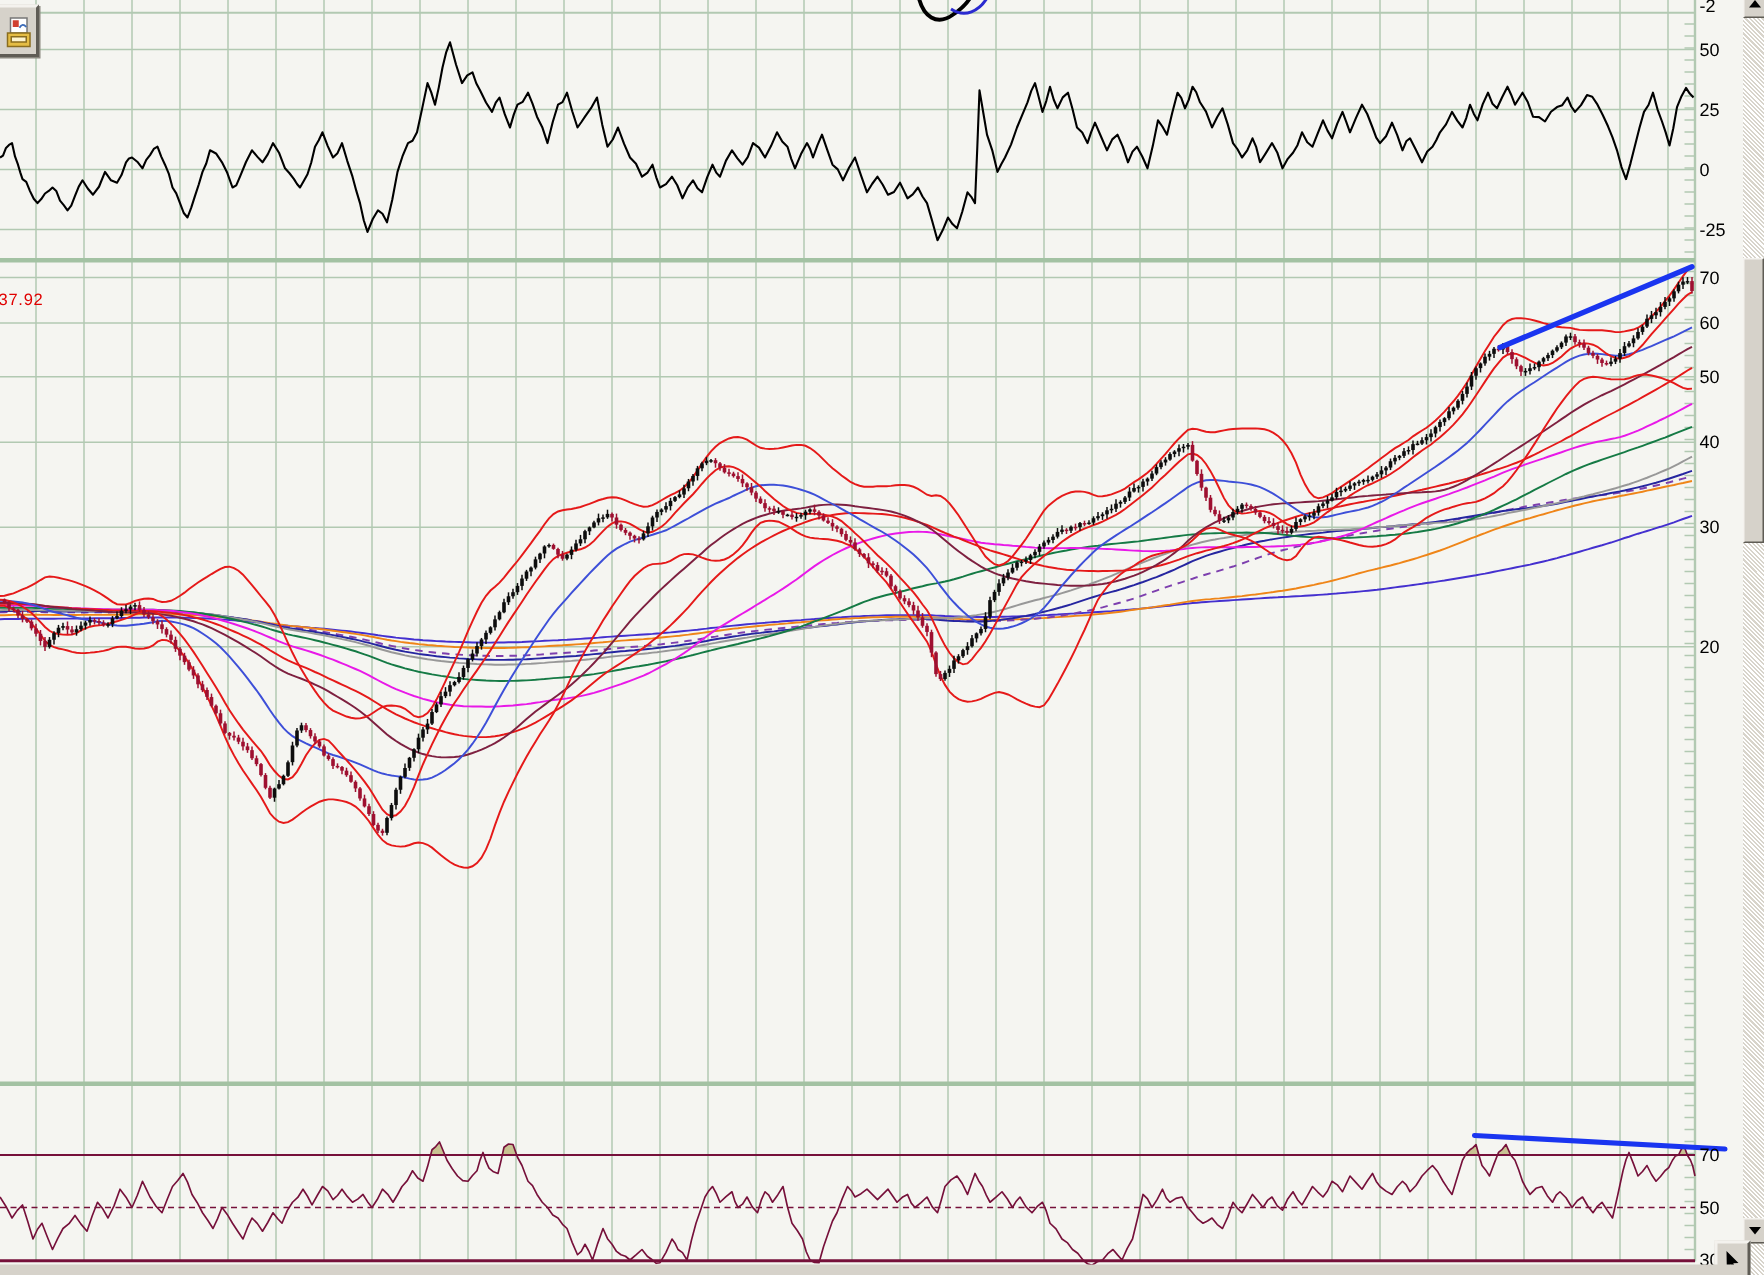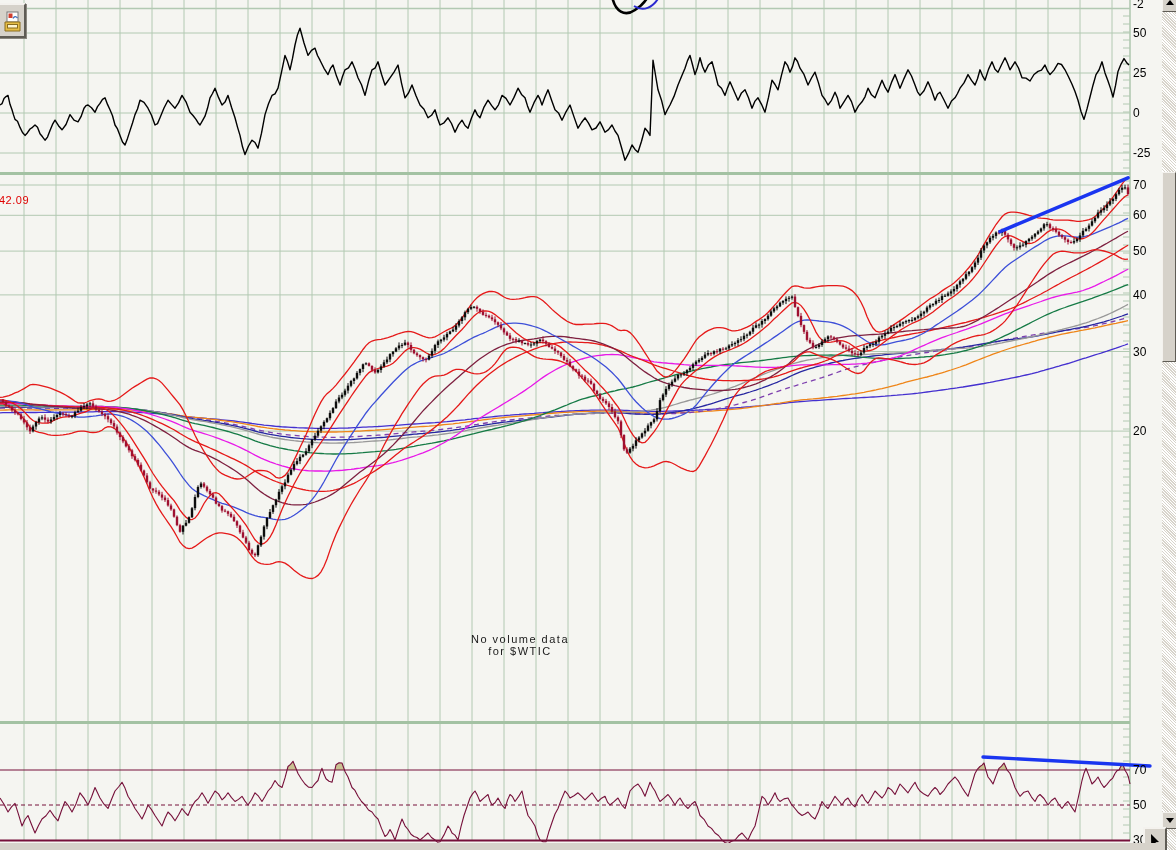--- a/index.html
+++ b/index.html
@@ -1012,26 +1012,22 @@
   <div class="toolbtn">
     <svg width="17" height="24" viewBox="0 0 17 24">
       <rect x="3" y="3" width="11" height="10" fill="#ffffff" stroke="#777777"></rect>
       <rect x="4.5" y="4.5" width="4" height="4.5" fill="#d04030"></rect>
       <path d="M9 9.5 q2 -3.5 4.5 -0.5" fill="none" stroke="#3a6ab8" stroke-width="1.2"></path>
       <path d="M1 13 h15 v9 h-15 z" fill="#e5bd45" stroke="#8a6d1f"></path>
       <rect x="3.5" y="15.5" width="10" height="3.5" fill="#fdf4cf" stroke="#8a6d1f"></rect>
     </svg>
   </div>
 
-  <div id="pricelabel">42.09</div>
+  <div id="pricelabel">37.92</div>
 
-  <div id="novol">
-    <div>No volume data</div>
-    <div>for $WTIC</div>
-  </div>
 
   <div id="vscroll">
     <div id="sb-up" class="sb-btn">
       <span class="arr-up"></span>
     </div>
     <div id="sb-thumb"></div>
     <div id="sb-down" class="sb-btn">
       <span class="arr-down"></span>
     </div>
   </div>

